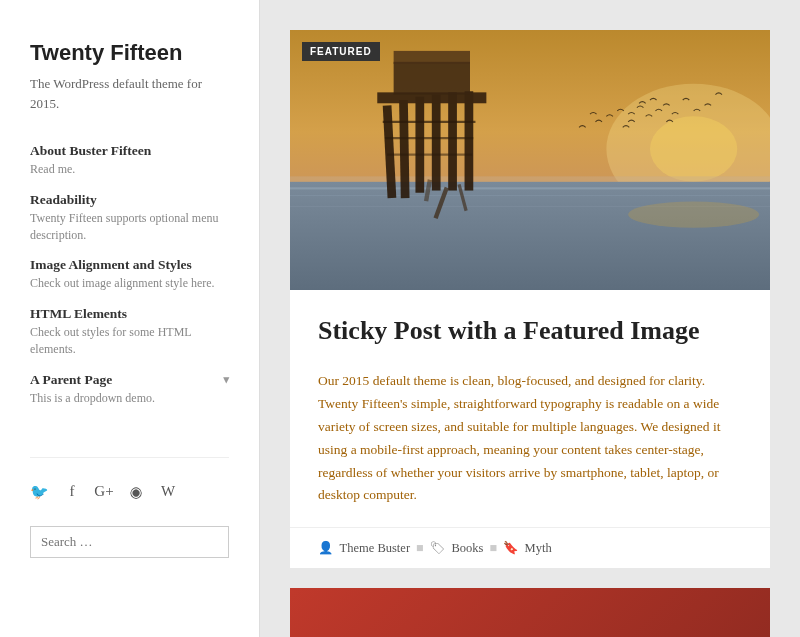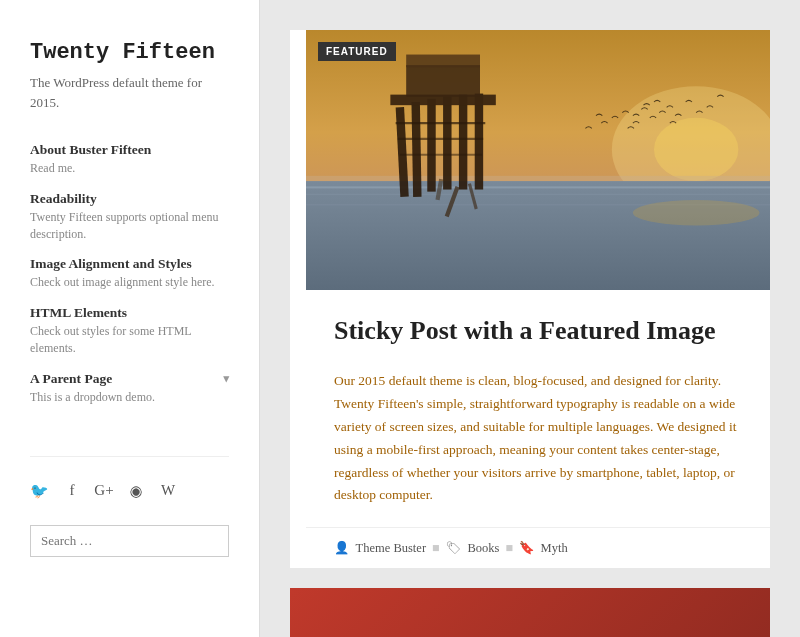--- a/index.html
+++ b/index.html
@@ -23,21 +23,21 @@
       background: #fff;
       padding: 40px 30px 30px 30px;
       border-right: 1px solid #ddd;
       display: flex;
       flex-direction: column;
     }
     .site-title {
       font-size: 22px;
       font-weight: bold;
       color: #222;
-      font-family: Liberation Mono, monospace;
+      font-family: Liberation Sans, sans-serif;
       margin-bottom: 8px;
     }
     .site-description {
       font-size: 13px;
       color: #666;
       line-height: 1.5;
       margin-bottom: 30px;
     }
     .nav-menu {
       margin-bottom: 20px;
@@ -99,21 +99,20 @@
     
     .main-content {
       flex: 1;
       padding: 30px 30px 0 30px;
       background: #e8e8e8;
       overflow: hidden;
     }
     .post-card {
       background: #fff;
       margin-bottom: 20px;
-      padding-left: 16px;
     }
     .featured-image-wrapper {
       position: relative;
       width: 100%;
       height: 260px;
       overflow: hidden;
     }
     .featured-badge {
       position: absolute;
       top: 12px;

